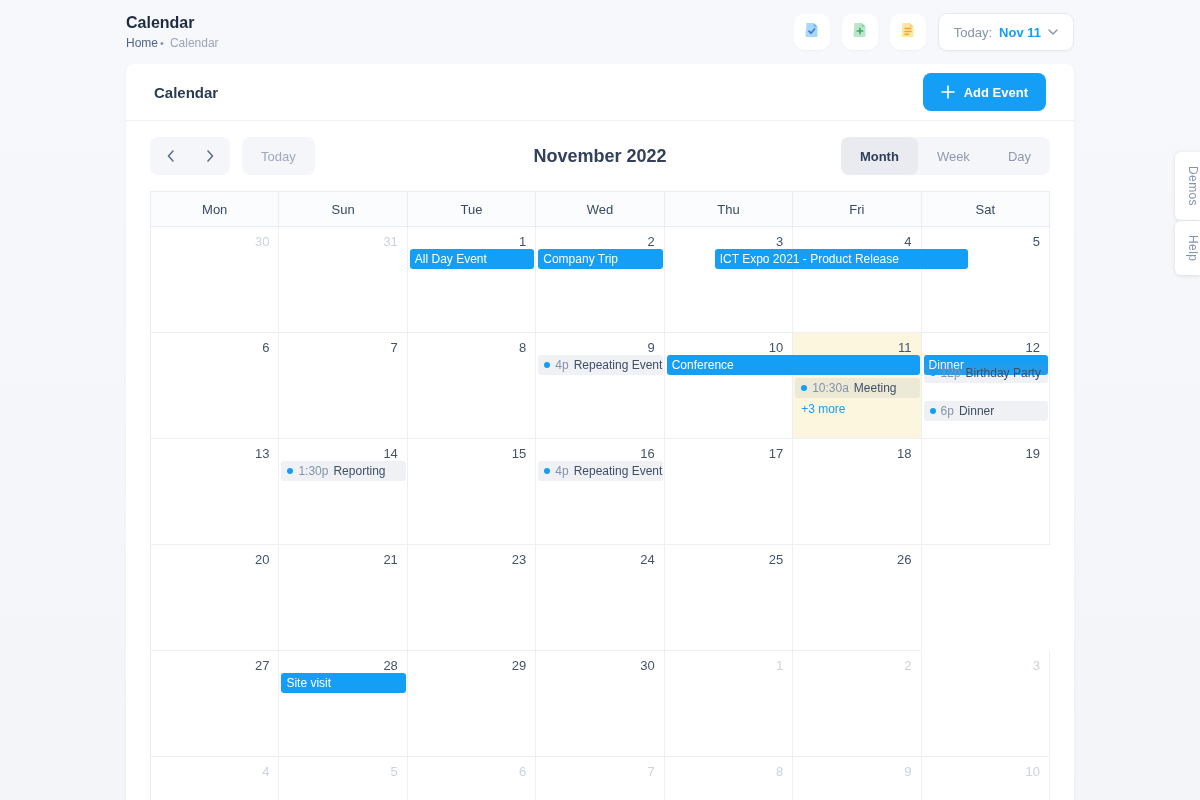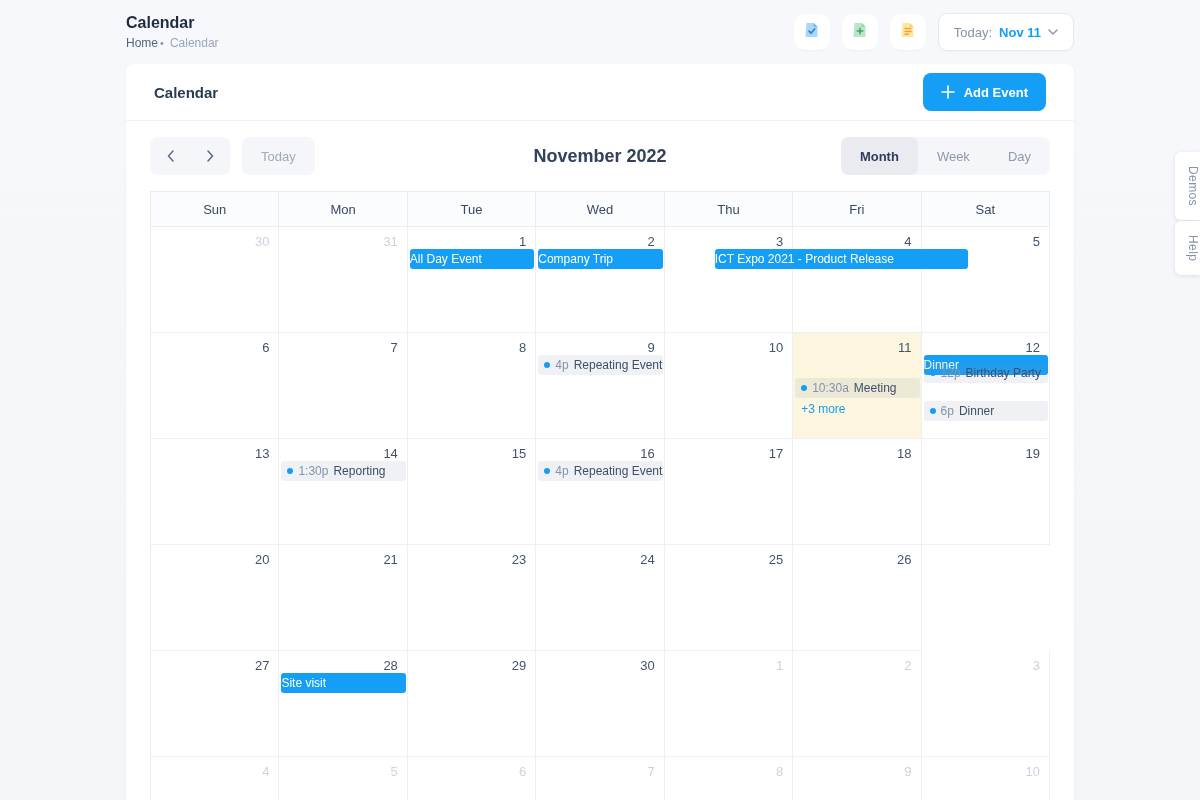--- a/index.html
+++ b/index.html
@@ -61,21 +61,21 @@
     font-size:13px; color:#364a63; }
   .week { position:relative; height:106px; }
   .week-cells { position:absolute; inset:0; display:grid; grid-template-columns:repeat(7,1fr); }
   .day { border-right:1px solid #ecf0f4; border-bottom:1px solid #ecf0f4; position:relative;
     cursor:pointer; }
   .day.today { background:var(--today-bg); }
   .date-num { position:absolute; top:7px; right:9px; font-size:13px; color:#42536b; }
   .day.muted .date-num { color:#ccd3dd; }
   .evt-layer { position:absolute; inset:0; }
   .evt-bar { position:absolute; height:20px; background:var(--primary); color:#fff; font-size:12px;
-    line-height:20px; border-radius:3px; overflow:hidden; white-space:nowrap;
+    line-height:20px; padding-left:5px; border-radius:3px; overflow:hidden; white-space:nowrap;
     cursor:pointer; }
   .evt-dot { position:absolute; height:20px; background:rgba(134,149,173,0.13); border-radius:3px;
     display:flex; align-items:center; gap:5px; padding:0 6px; font-size:12px; overflow:hidden;
     white-space:nowrap; cursor:pointer; }
   .evt-dot .dot { width:6px; height:6px; border-radius:50%; background:var(--primary); flex:0 0 auto; }
   .evt-dot .time { color:#8494a9; }
   .evt-dot .ttl { color:#3f4f68; }
   .evt-more { position:absolute; font-size:12px; color:var(--primary); padding-left:6px;
     line-height:16px; cursor:pointer; }
 
@@ -174,22 +174,22 @@
         <button class="today-btn">Today</button>
         <div class="cal-title">November 2022</div>
         <div class="view-switch">
           <button class="view-btn active">Month</button>
           <button class="view-btn">Week</button>
           <button class="view-btn">Day</button>
         </div>
       </div>
       <div class="cal">
         <div class="cal-head">
+            <div class="cal-head-cell">Mon</div>
             <div class="cal-head-cell">Sun</div>
-            <div class="cal-head-cell">Mon</div>
             <div class="cal-head-cell">Tue</div>
             <div class="cal-head-cell">Wed</div>
             <div class="cal-head-cell">Thu</div>
             <div class="cal-head-cell">Fri</div>
             <div class="cal-head-cell">Sat</div>
           </div>
         <div class="cal-weeks">
             <div class="week">
               <div class="week-cells">
                 <div class="day muted">
@@ -243,20 +243,21 @@
                 <div class="day">
                   <span class="date-num">12</span>
                 </div>
               </div>
               <div class="evt-layer">
                 <div class="evt-dot" style="left: calc(42.8571% + 2px); width: calc(14.2857% - 4px); top: 22px;">
                   <span class="dot"></span>
                   <span class="time">4p</span>
                   <span class="ttl">Repeating Event</span>
                 </div>
+                <div class="evt-bar" style="left: calc(57.1429% + 2px); width: calc(28.5714% - 4px); top: 22px;">Conference</div>
                 <div class="evt-dot" style="left: calc(71.4286% + 2px); width: calc(14.2857% - 4px); top: 45px;">
                   <span class="dot"></span>
                   <span class="time">10:30a</span>
                   <span class="ttl">Meeting</span>
                 </div>
                 <div class="evt-more" style="left: calc(71.4286% + 2px); width: calc(14.2857% - 4px); top: 68px;">+3 more</div>
                 <div class="evt-bar" style="left: calc(85.7143% + 2px); width: calc(14.2857% - 4px); top: 22px;">Dinner</div>
                 <div class="evt-dot" style="left: calc(85.7143% + 2px); width: calc(14.2857% - 4px); top: 30px;">
                   <span class="dot"></span>
                   <span class="time">12p</span>

